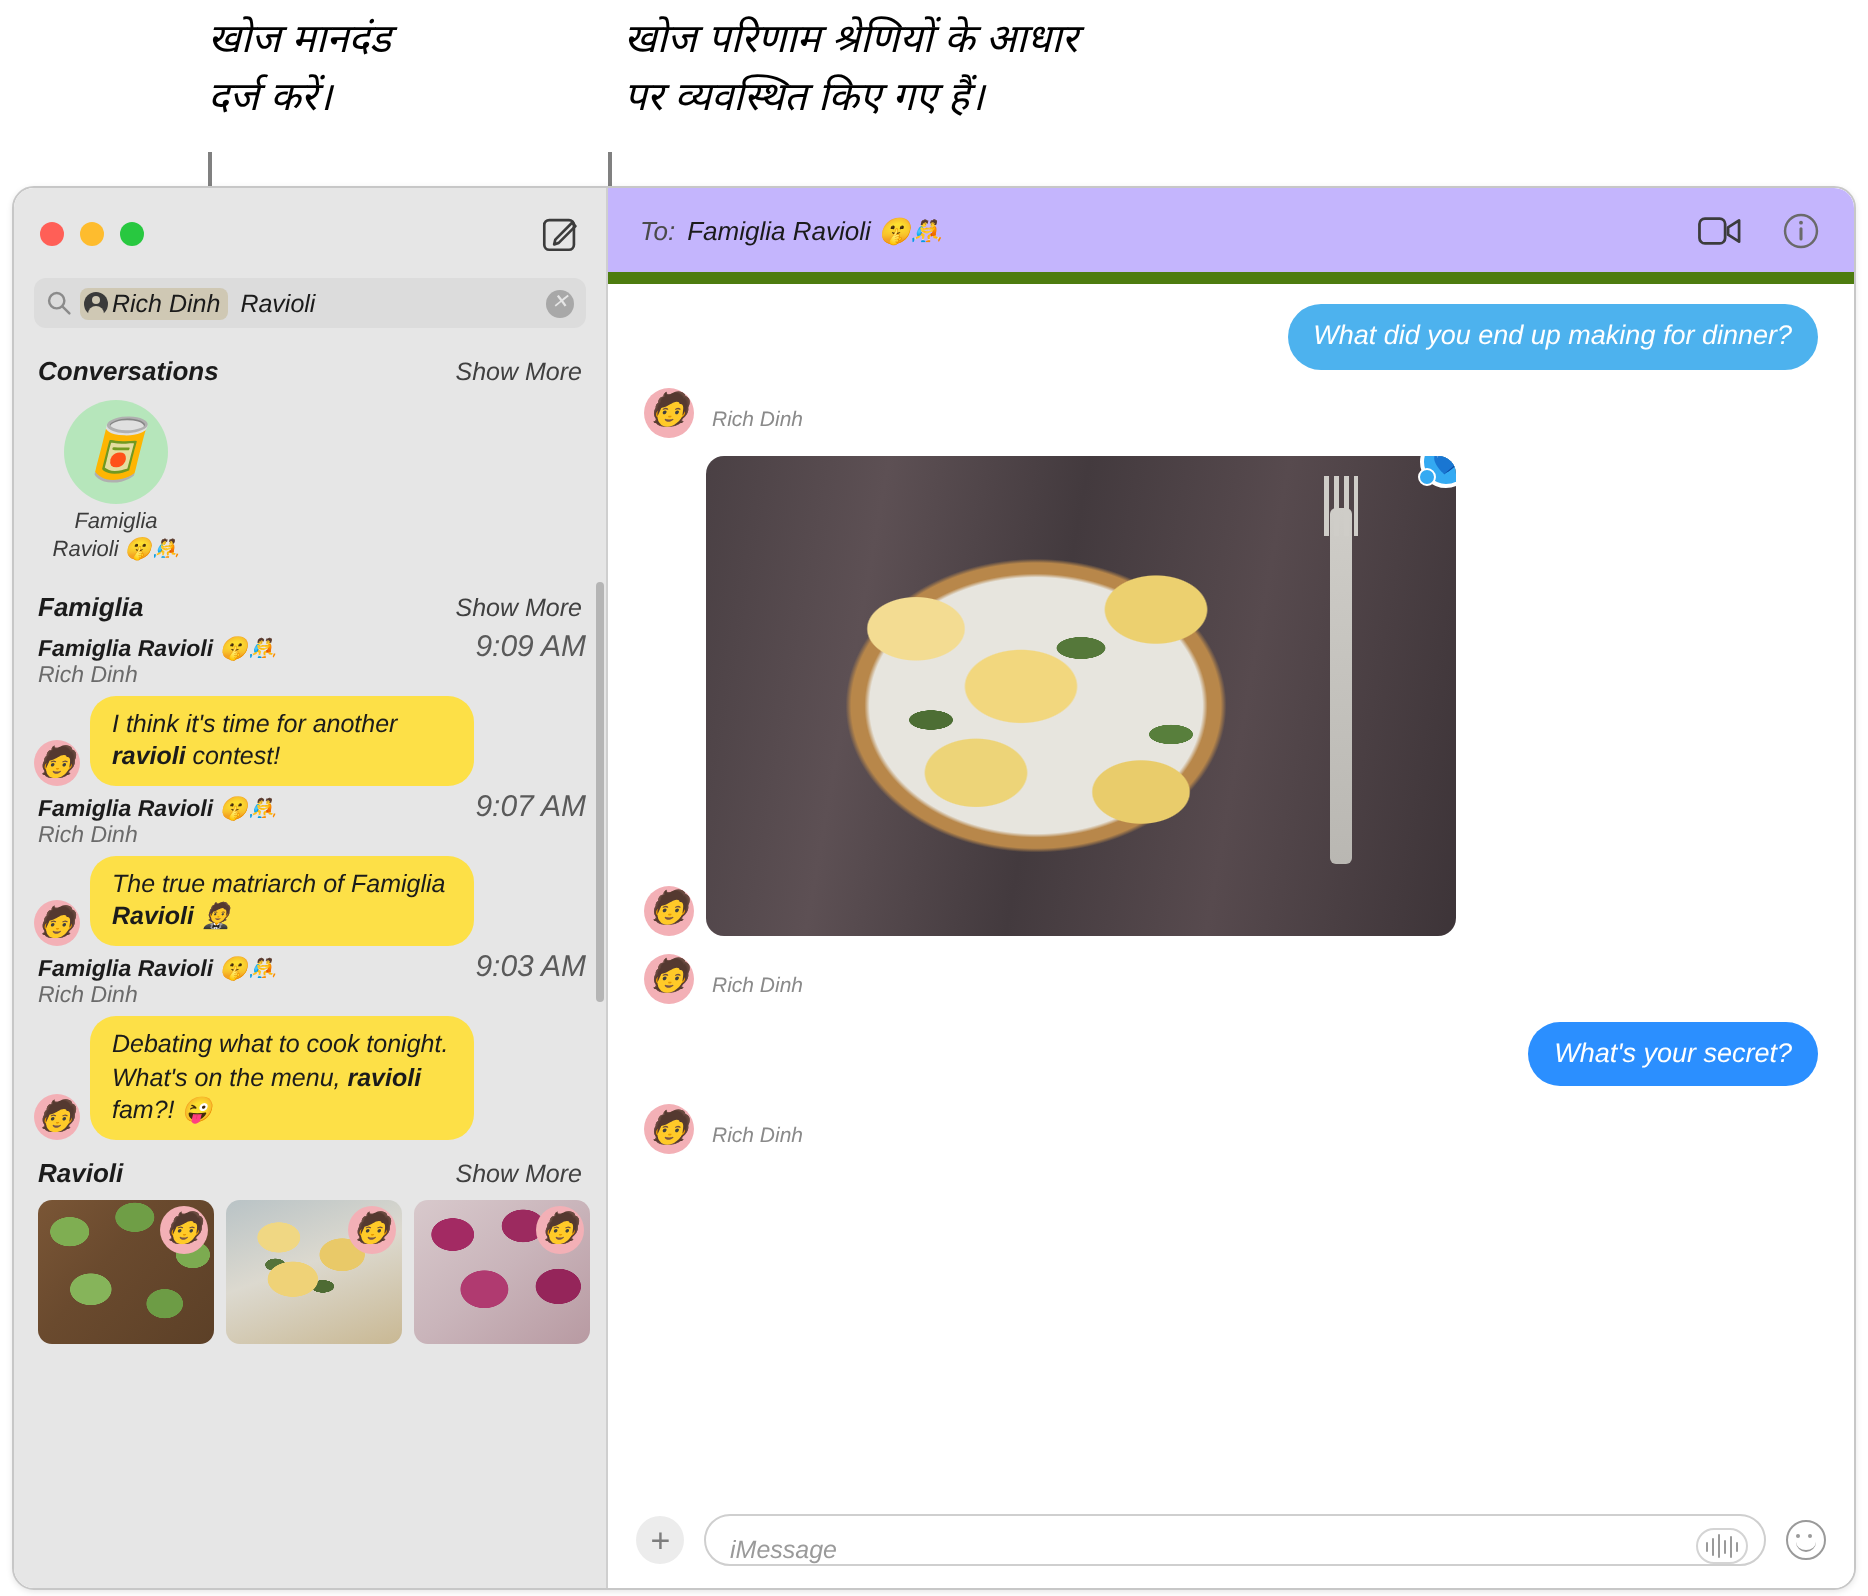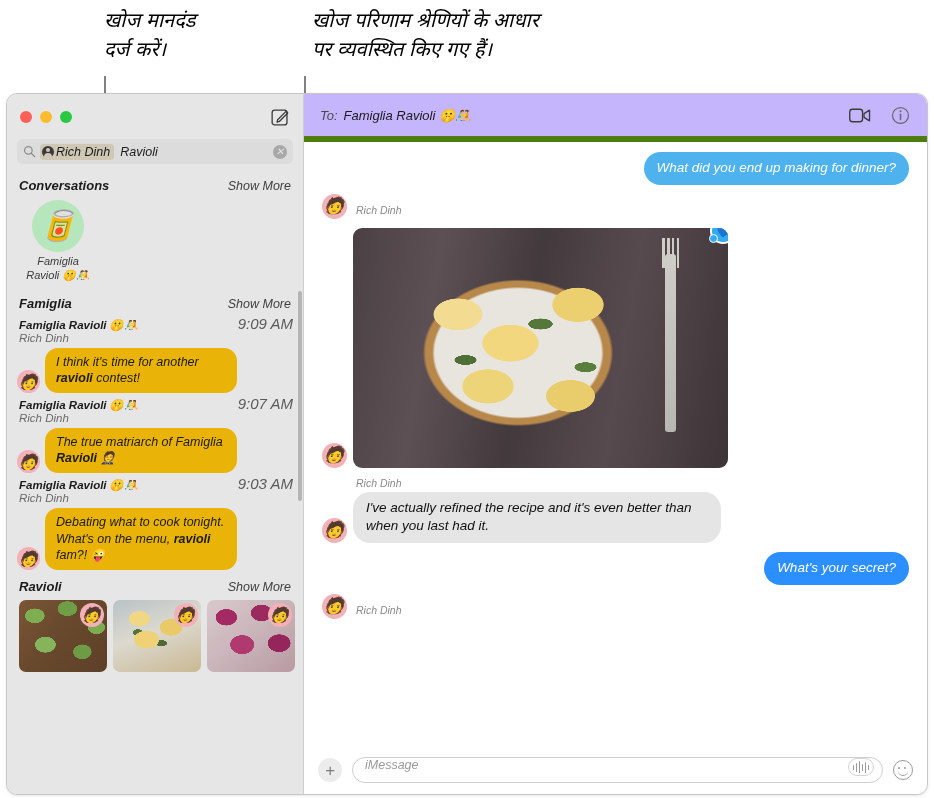--- a/index.html
+++ b/index.html
@@ -175,21 +175,21 @@
   .msg-body { display: flex; align-items: flex-end; gap: 5px; margin-top: 4px; }
   .mini-ava {
     width: 23px; height: 23px; border-radius: 50%;
     background: #f3b0b6;
     flex-shrink: 0;
     display: flex; align-items: center; justify-content: center;
     font-size: 15px; line-height: 1;
     overflow: hidden;
   }
   .mini-bubble {
-    background: #eab308;
+    background: #fde047;
     border-radius: 13px;
     padding: 6px 11px;
     font-size: 12.5px;
     line-height: 1.33;
     color: #1b1b1b;
     max-width: 192px;
   }
   .mini-bubble b { font-weight: bold; }
 
   
@@ -368,21 +368,21 @@
     display: flex; align-items: center; justify-content: center;
     font-size: 17px; color: #7d7d7d; line-height: 1;
     flex-shrink: 0;
   }
   .imsg-field {
     flex: 1;
     height: 26px;
     border: 1px solid #cfcfcf;
     border-radius: 13px;
     display: flex;
-    align-items: flex-start;
+    align-items: flex-end;
     padding: 0 8px 0 12px;
   }
   .imsg-ph { font-size: 12.5px; color: #9a9a9a; }
   .audio-btn {
     margin-left: auto;
     width: 26px; height: 18px;
     border: 1px solid #d4d4d4;
     border-radius: 9px;
     display: flex; align-items: center; justify-content: center;
     gap: 1.5px;
@@ -579,21 +579,20 @@
             <div class="fork"></div>
             <div class="tap-badge">💙</div>
           </div>
         </div>
 
 
         <div class="row in">
           <div class="thread-ava">🧑</div>
           <div class="in-col">
             <span class="sender-name">Rich Dinh</span>
-            <div class="bub grey" style="max-width:368px">I've actually refined the recipe and it's even better than when you last had it.</div>
           </div>
         </div>
 
         <div class="row out">
           <div class="bub blue" style="background:#2b8fff">What's your secret?</div>
         </div>
 
         <div class="row in">
           <div class="thread-ava">🧑</div>
           <div class="in-col">

